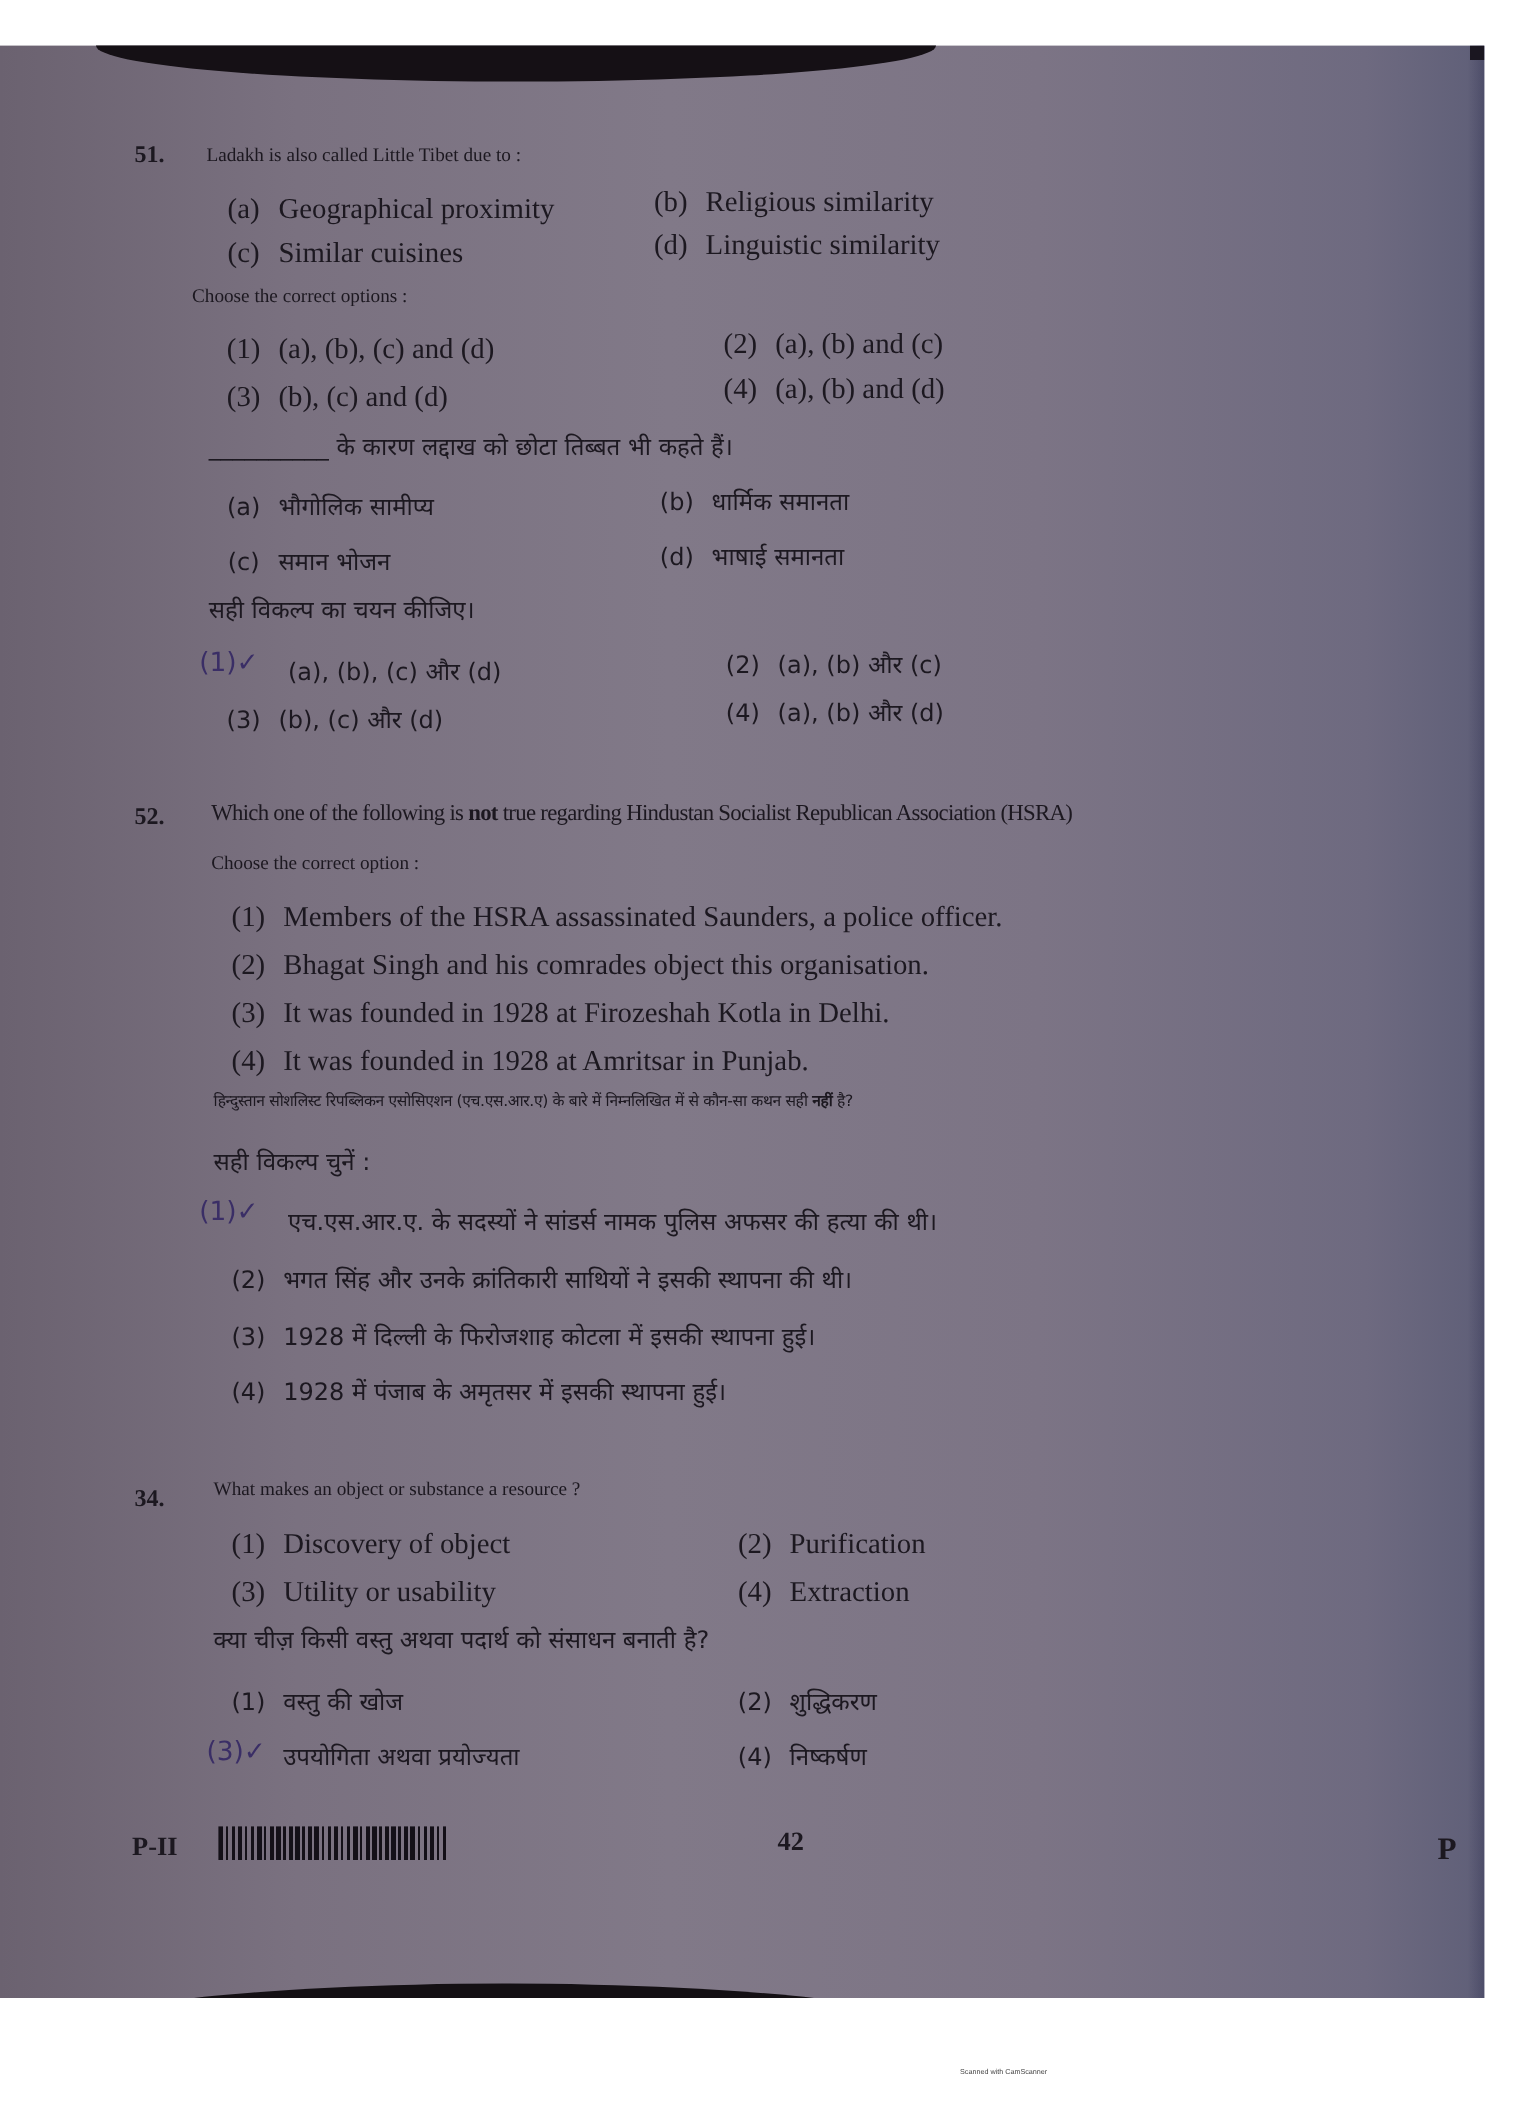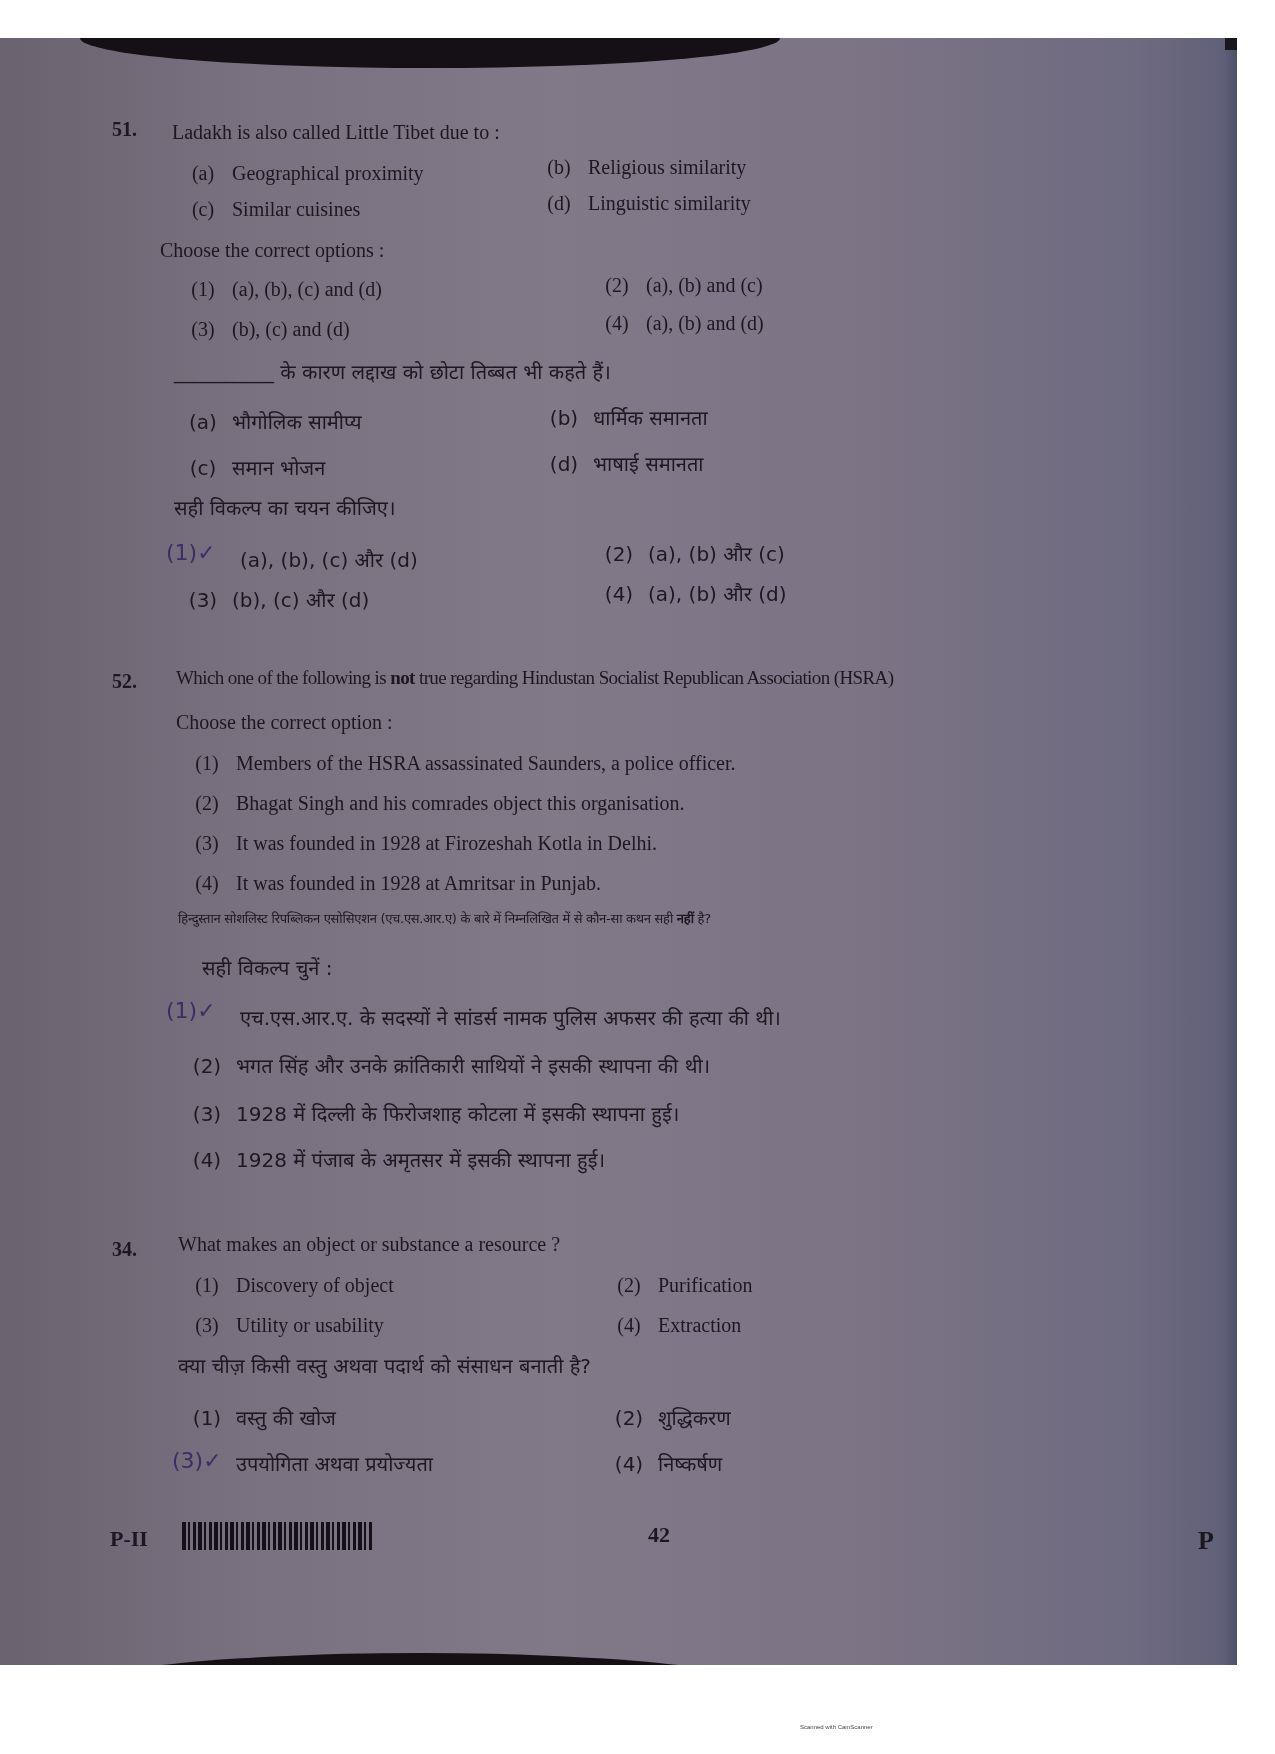--- a/index.html
+++ b/index.html
@@ -20,24 +20,24 @@
   .shade-bottom {
     position: absolute; left: 40px; top: 1615px; width: 760px; height: 90px;
     background: #141014; border-radius: 50%;
   }
   .edge-right {
     position: absolute; right: 0; top: 0; width: 14px; height: 100%;
     background: linear-gradient(90deg, rgba(60,60,90,0), rgba(60,60,90,0.5));
   }
   .corner { position:absolute; right: 0; top: 0; width: 12px; height: 12px; background: #1a1620; }
   .ink { color: #1c1820; }
-  .q { position: absolute; font-size: 20px; line-height: 1; white-space: nowrap; }
+  .q { position: absolute; font-size: 16px; line-height: 1; white-space: nowrap; }
   .qnum { position: absolute; font-weight: bold; font-size: 20px; }
   .lbl { display: inline-block; width: 58px; }
-  .opt { position: absolute; font-size: 20px; white-space: nowrap; }
+  .opt { position: absolute; font-size: 24px; white-space: nowrap; }
   .hi { font-family: "DejaVu Sans", sans-serif; font-size: 20px; }
   .b { font-weight: bold; }
   .mark {
     position: absolute; color: #3a2e66; font-family: "DejaVu Sans", sans-serif; font-size: 22px;
   }
   .footer-code { position: absolute; font-weight: bold; font-size: 22px; }
   .barcode {
     position: absolute; height: 28px;
     background: repeating-linear-gradient(90deg, #141018 0 4px, transparent 4px 6px, #141018 6px 8px, transparent 8px 11px, #141018 11px 14px, transparent 14px 16px);
   }
@@ -90,21 +90,21 @@
     <span class="qnum" style="left:112px; top:632px;">52.</span>
     <span class="q" style="left:176px; top:630px; font-size:19px; letter-spacing:-0.6px;"><span>Which one of the following is </span><span class="b">not</span><span> true regarding Hindustan Socialist Republican Association (HSRA)</span></span>
     <span class="q" style="left:176px; top:674px;">Choose the correct option :</span>
 
     <span class="opt" style="left:178px; top:714px;"><span class="lbl">(1)</span><span>Members of the HSRA assassinated Saunders, a police officer.</span></span>
     <span class="opt" style="left:178px; top:754px;"><span class="lbl">(2)</span><span>Bhagat Singh and his comrades object this organisation.</span></span>
     <span class="opt" style="left:178px; top:794px;"><span class="lbl">(3)</span><span>It was founded in 1928 at Firozeshah Kotla in Delhi.</span></span>
     <span class="opt" style="left:178px; top:834px;"><span class="lbl">(4)</span><span>It was founded in 1928 at Amritsar in Punjab.</span></span>
 
     <span class="q hi" style="left:178px; top:874px; font-size:13px; letter-spacing:-0.3px;"><span>हिन्दुस्तान सोशलिस्ट रिपब्लिकन एसोसिएशन (एच.एस.आर.ए) के बारे में निम्नलिखित में से कौन-सा कथन सही </span><span class="b">नहीं</span><span> है?</span></span>
-    <span class="q hi" style="left:178px; top:920px;margin-left:24px;">सही विकल्प चुनें :</span>
+    <span class="q hi" style="left:178px; top:920px;">सही विकल्प चुनें :</span>
 
     <span class="mark" style="left:166px; top:960px;">(1)✓</span>
     <span class="opt hi" style="left:240px; top:966px;">एच.एस.आर.ए. के सदस्यों ने सांडर्स नामक पुलिस अफसर की हत्या की थी।</span>
     <span class="opt hi" style="left:178px; top:1014px;"><span class="lbl">(2)</span><span>भगत सिंह और उनके क्रांतिकारी साथियों ने इसकी स्थापना की थी।</span></span>
     <span class="opt hi" style="left:178px; top:1062px;"><span class="lbl">(3)</span><span>1928 में दिल्ली के फिरोजशाह कोटला में इसकी स्थापना हुई।</span></span>
     <span class="opt hi" style="left:178px; top:1108px;"><span class="lbl">(4)</span><span>1928 में पंजाब के अमृतसर में इसकी स्थापना हुई।</span></span>
   </div>
 
   <div>
     <span class="qnum" style="left:112px; top:1200px;">34.</span>

